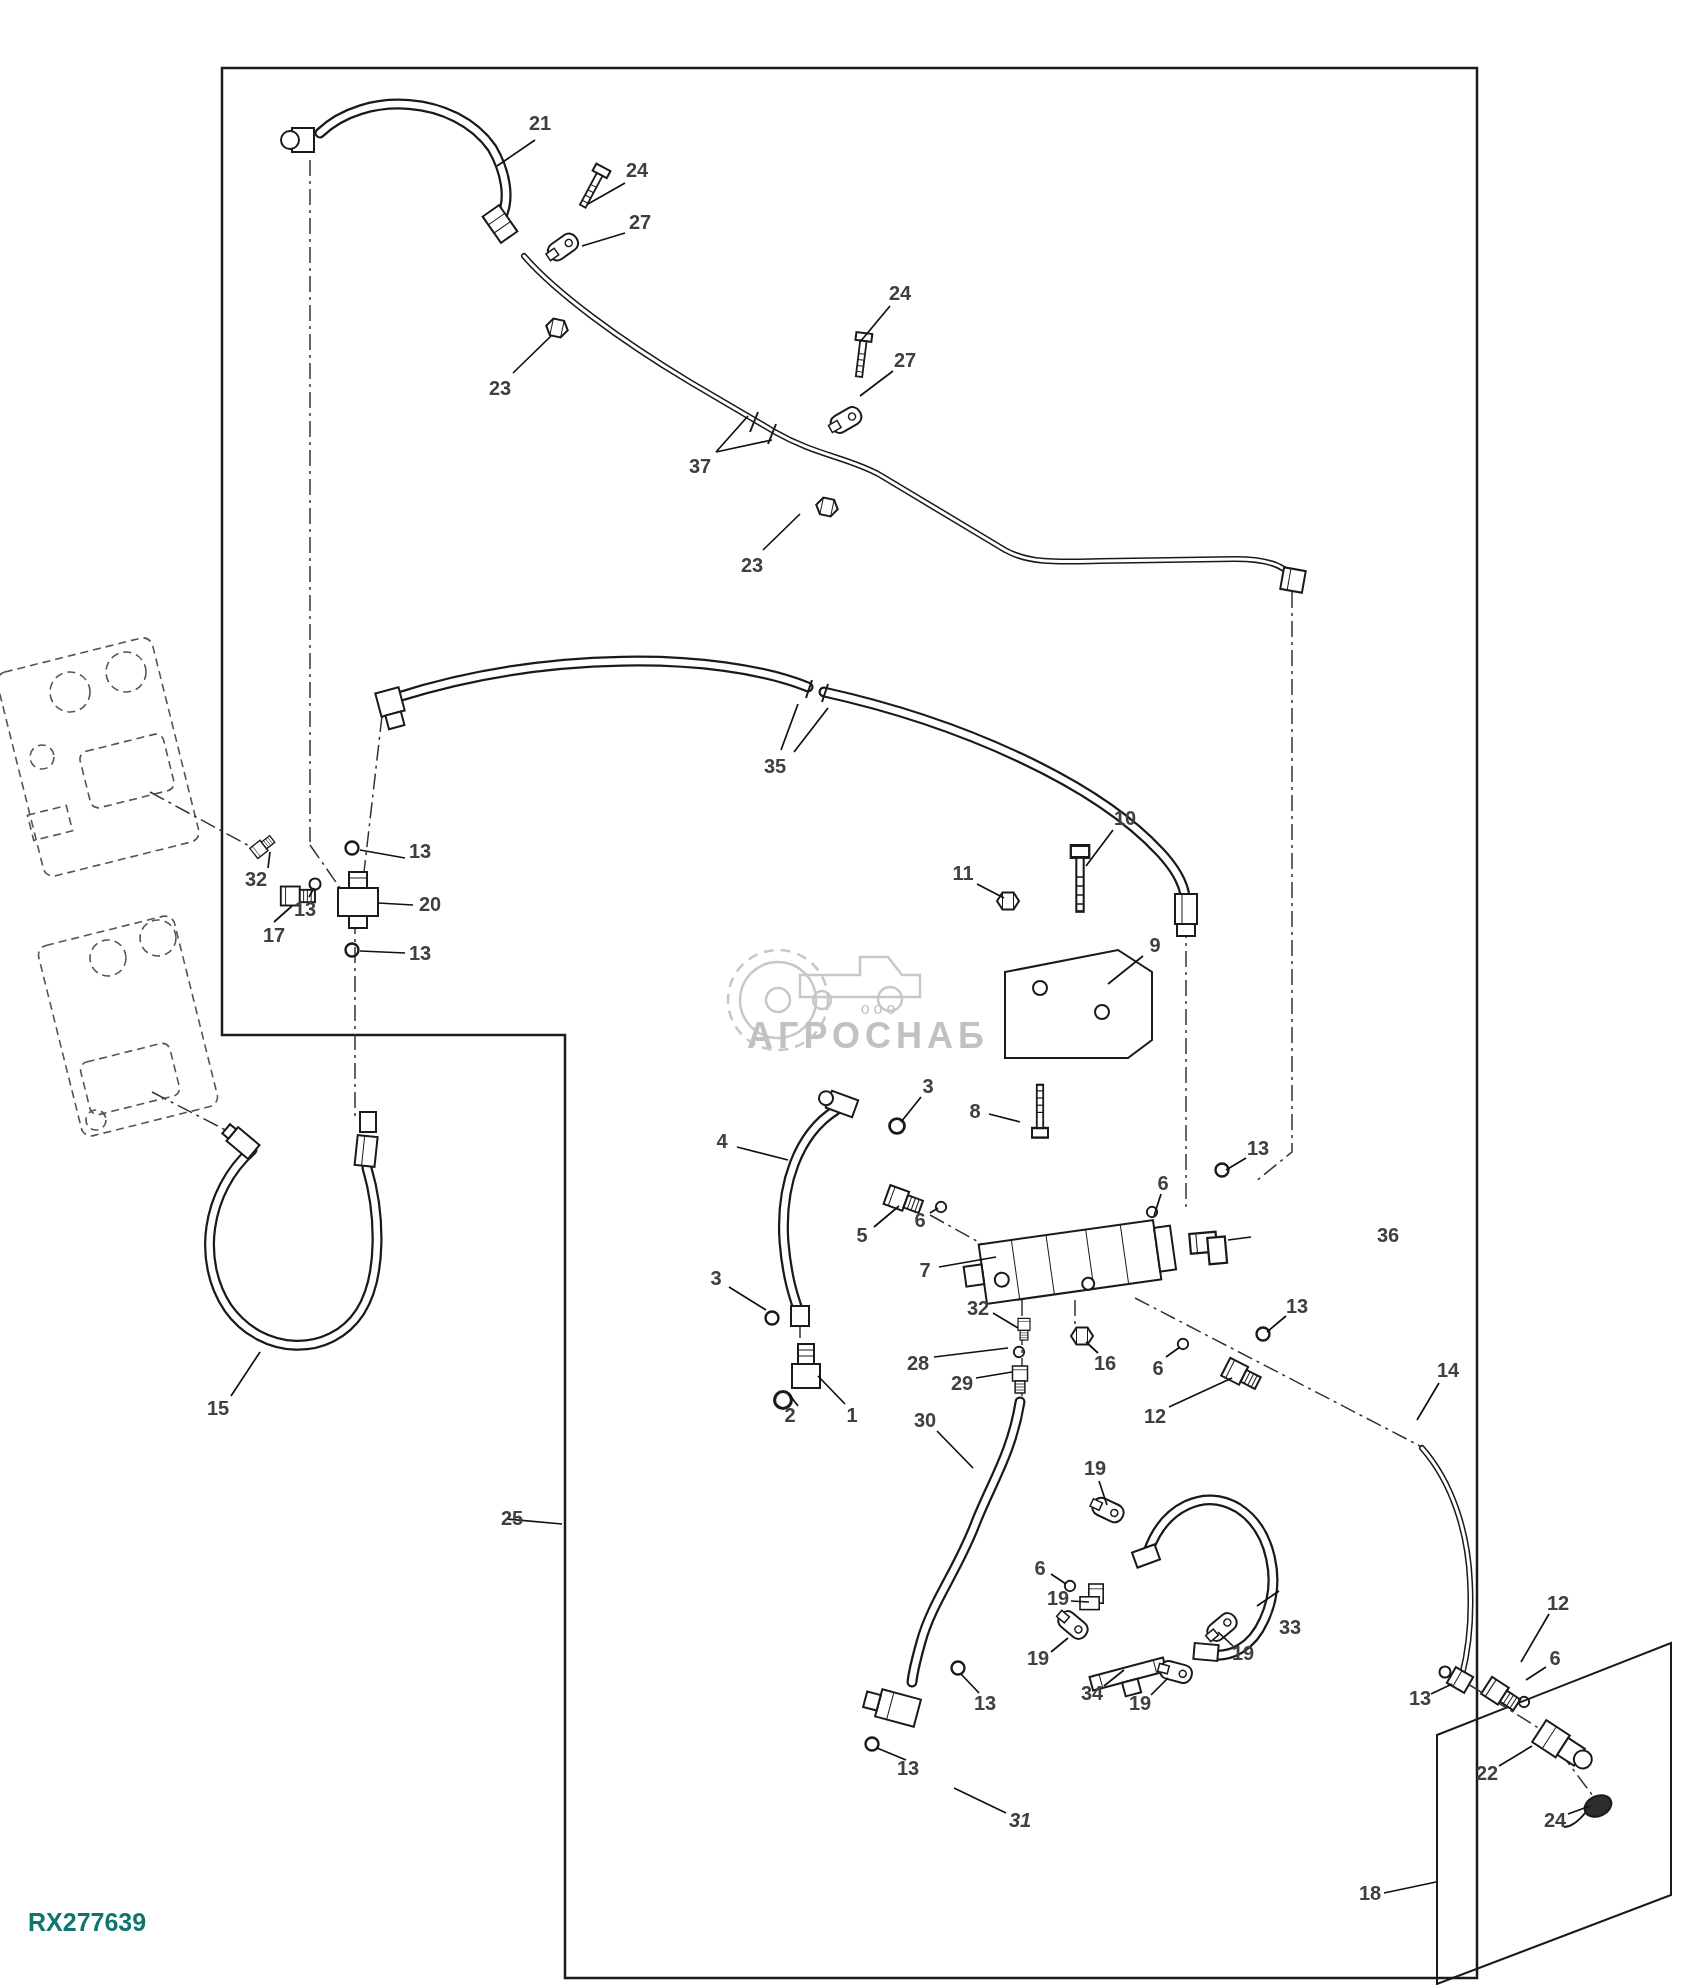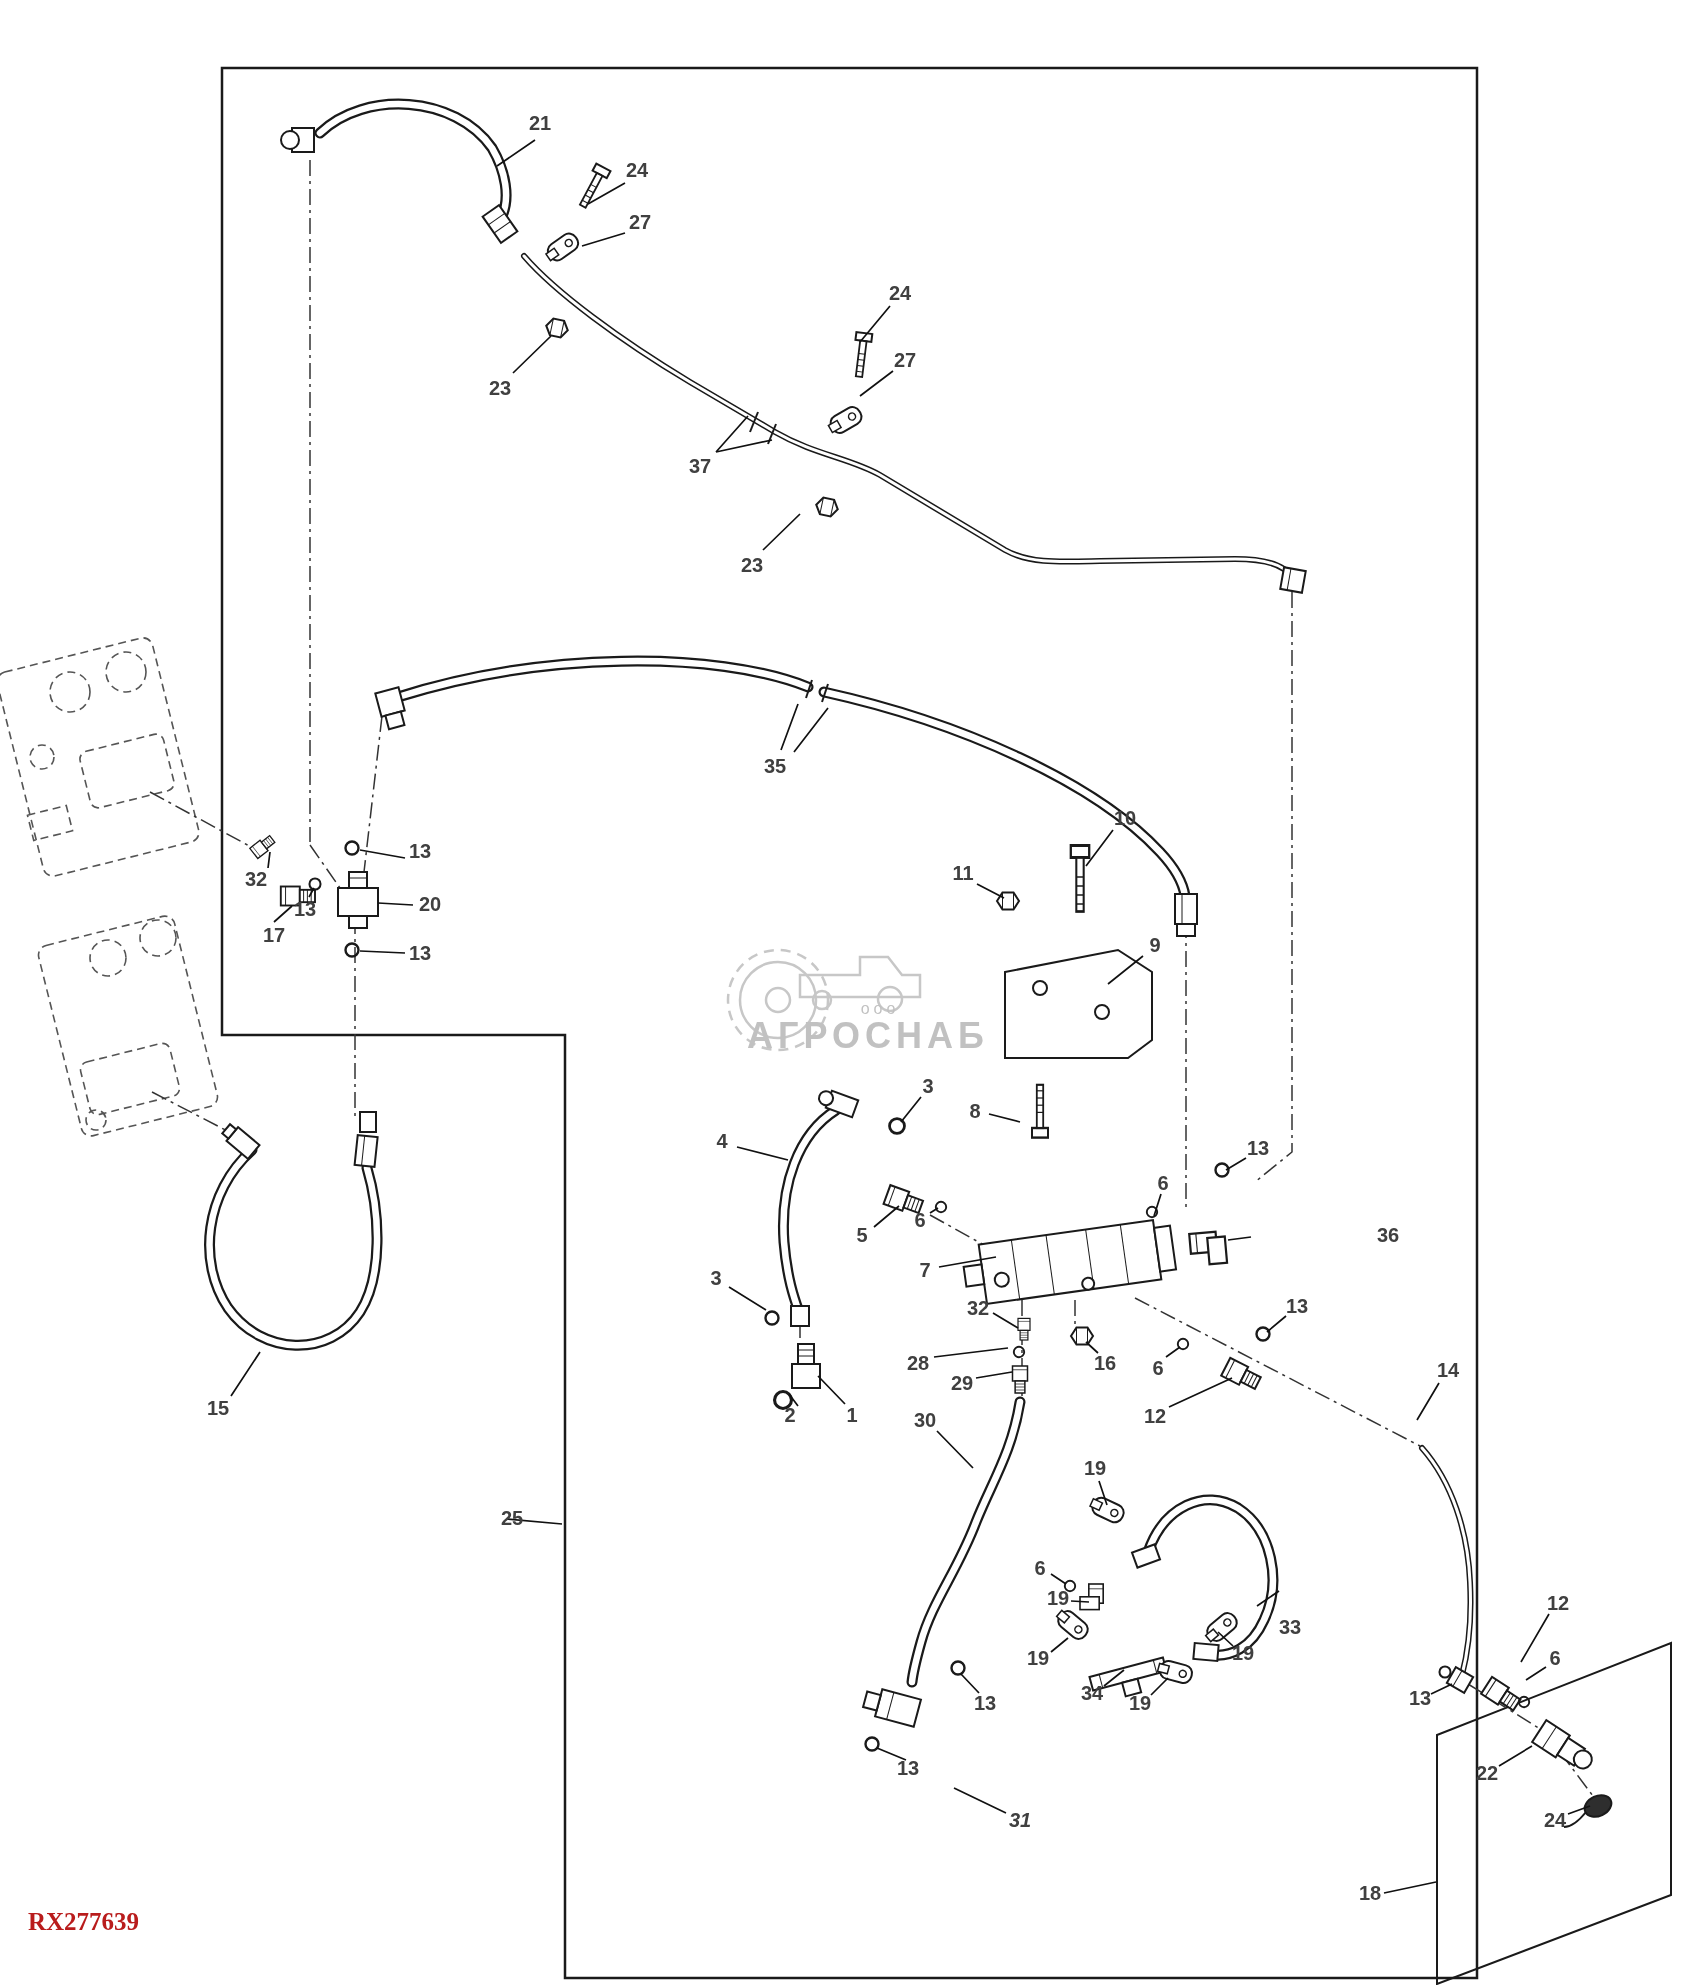--- a/index.html
+++ b/index.html
@@ -9,22 +9,22 @@
   }
   .canvas svg{position:absolute;left:0;top:0;}
   .callout{
     position:absolute;transform:translate(-50%,-50%);
     font-family:"Liberation Sans",sans-serif;
     font-weight:bold;font-size:20px;color:#404040;white-space:nowrap;line-height:1;
     user-select:none;
   }
   .ref-code{
     position:absolute;left:28px;top:1908px;
-    font-family:Liberation Serif, serif;
-    font-weight:bold;font-size:25px;color:#b91c1c;
+    font-family:Liberation Sans, sans-serif;
+    font-weight:bold;font-size:25px;color:#0f766e;
   }
   
   .frame{fill:none;stroke:#1a1a1a;stroke-width:2.5;}
   .thin{fill:none;stroke:#1a1a1a;stroke-width:2;}
   .tubeO{fill:none;stroke:#1a1a1a;stroke-width:11;stroke-linecap:round;}
   .tubeI{fill:none;stroke:#ffffff;stroke-width:6.5;stroke-linecap:round;}
   .pipeO{fill:none;stroke:#1a1a1a;stroke-width:6;stroke-linecap:round;}
   .pipeI{fill:none;stroke:#ffffff;stroke-width:3;stroke-linecap:round;}
   .leader{fill:none;stroke:#111;stroke-width:1.7;}
   .dashdot{fill:none;stroke:#333;stroke-width:1.5;stroke-dasharray:16 5 3 5;}

